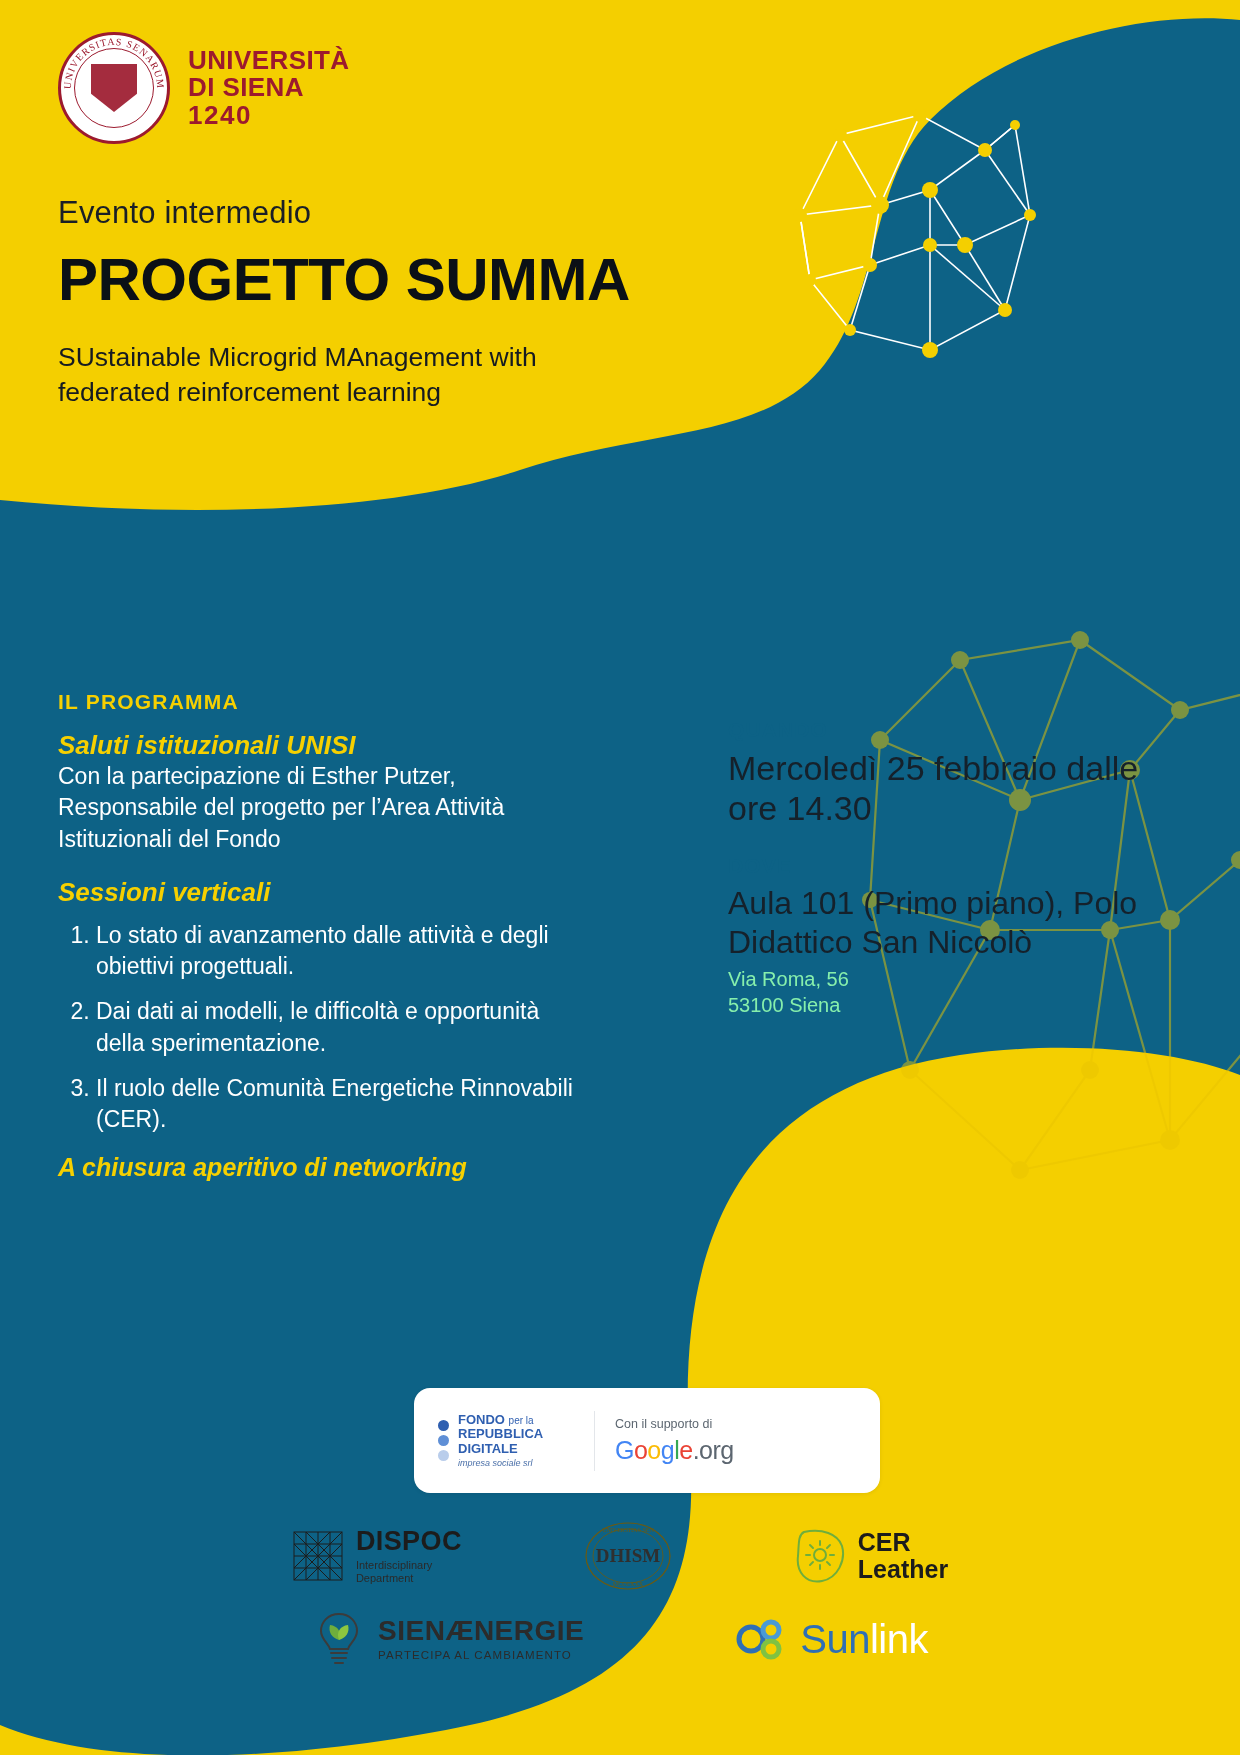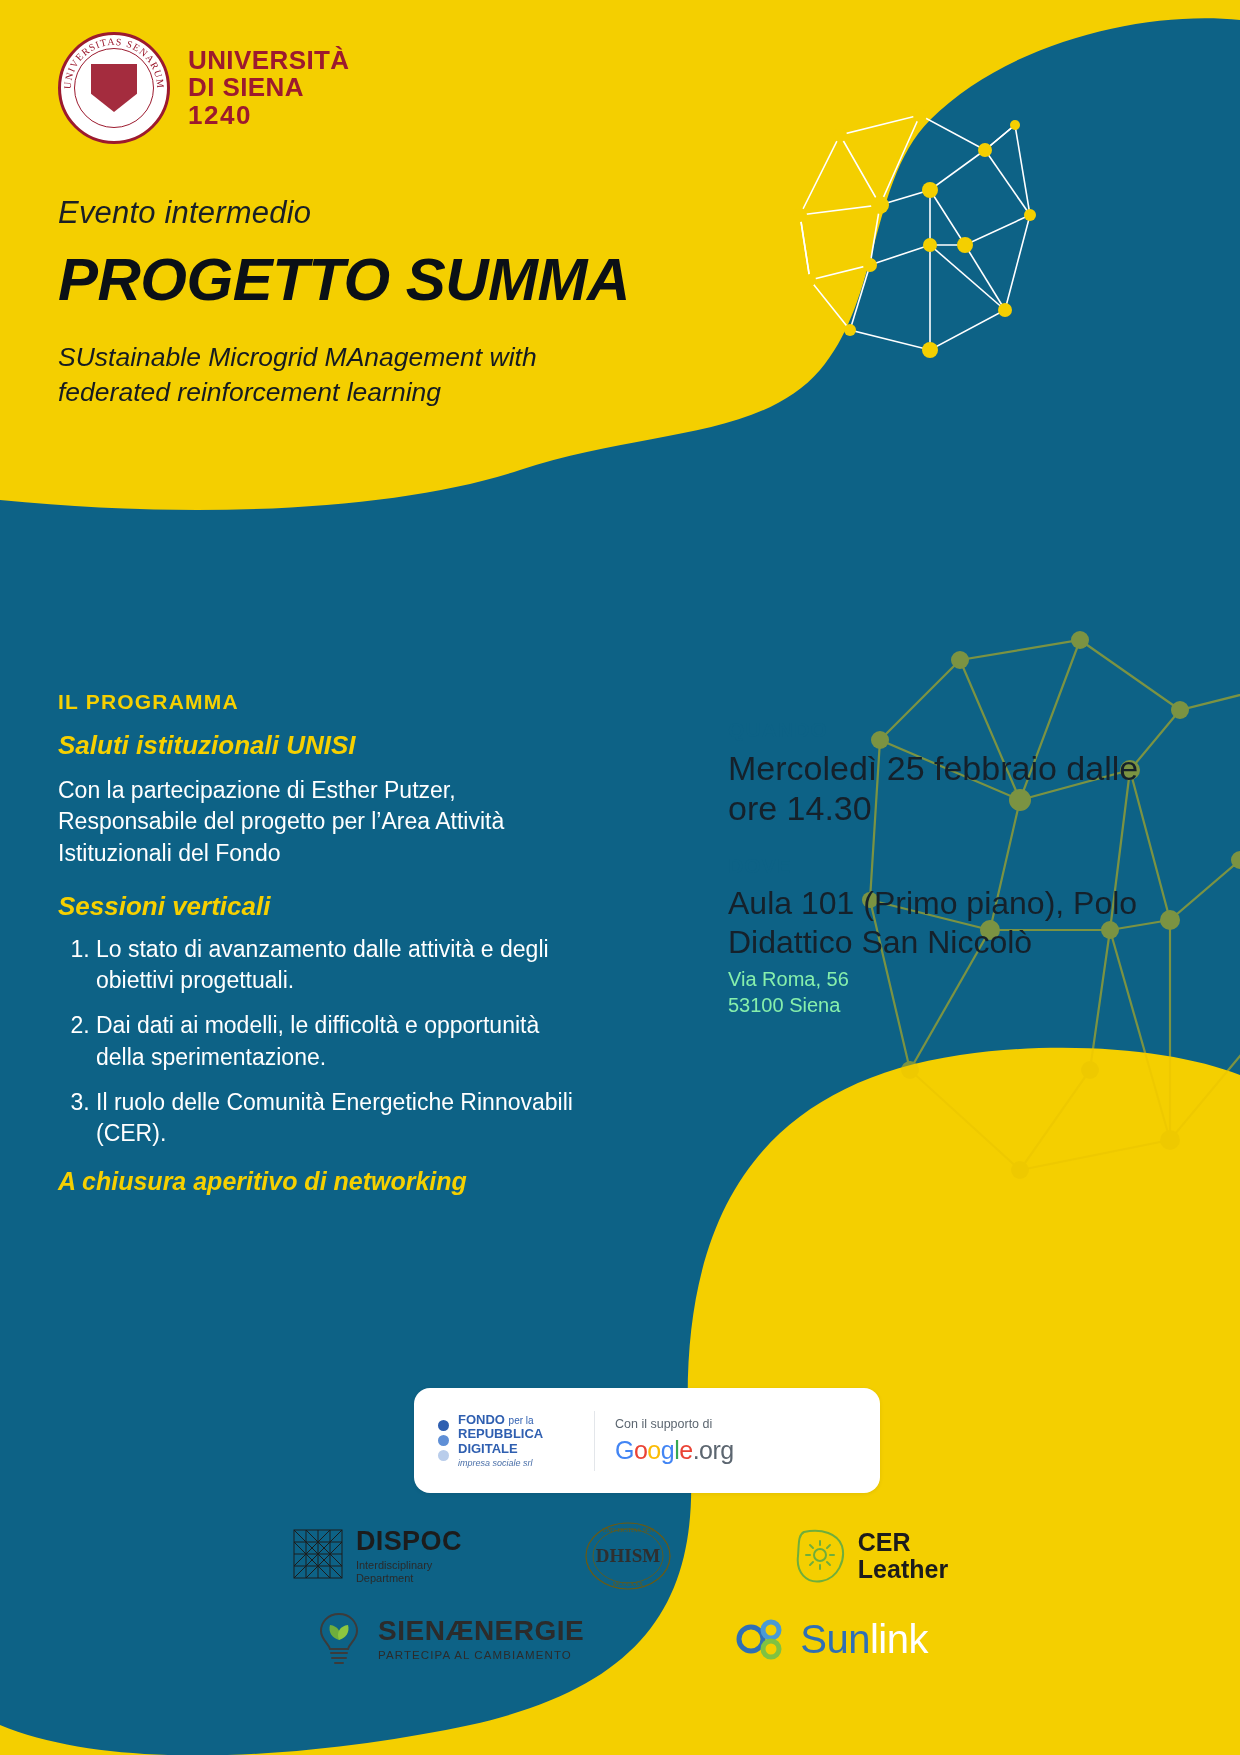--- a/index.html
+++ b/index.html
@@ -98,21 +98,20 @@
   .unisi-words .l1 { font-size: 26px; }
   .unisi-words .l2 { font-size: 26px; }
   .unisi-words .l3 { font-size: 26px; letter-spacing: 1.5px; }
 
   
   .head-text {
     position: absolute;
     left: 58px; top: 195px;
     z-index: 6;
     color: #111820;
-    font-style: italic;
   }
   .ev-sub {
     font-size: 31px;
     color: #1a1f26;
     margin-bottom: 14px;
     letter-spacing: .2px;
   }
   .ev-title {
     font-size: 60px;
     font-weight: bold;
@@ -156,21 +155,20 @@
     font-size: 21px;
     font-weight: bold;
     letter-spacing: 1.2px;
     margin-bottom: 16px;
   }
   .prog-h {
     color: #f6d000;
     font-size: 26px;
     font-weight: bold;
     font-style: italic;
-    margin-bottom: 14px;
   }
   .prog-p {
     font-size: 23px;
     line-height: 1.36;
     margin-bottom: 22px;
     color: #ffffff;
   }
   .prog-h2 {
     color: #f6d000;
     font-size: 26px;
@@ -286,21 +284,21 @@
     width: 1240px;
     z-index: 7;
   }
   .prow {
     display: flex;
     align-items: center;
     justify-content: center;
     gap: 120px;
     margin-bottom: 18px;
   }
-  .plogo { display: flex; gap: 12px; }
+  .plogo { display: flex; align-items: center; gap: 12px; }
   .dispoc-mark {
     width: 52px; height: 52px;
     position: relative;
   }
   .dispoc-text .t1 { font-size: 27px; font-weight: bold; color: #1c1c1c; letter-spacing: .4px; line-height: 1; }
   .dispoc-text .t2 { font-size: 11px; color: #2a2a2a; line-height: 1.18; margin-top: 4px; }
   .dhism {
     width: 92px; height: 72px;
     position: relative;
   }

